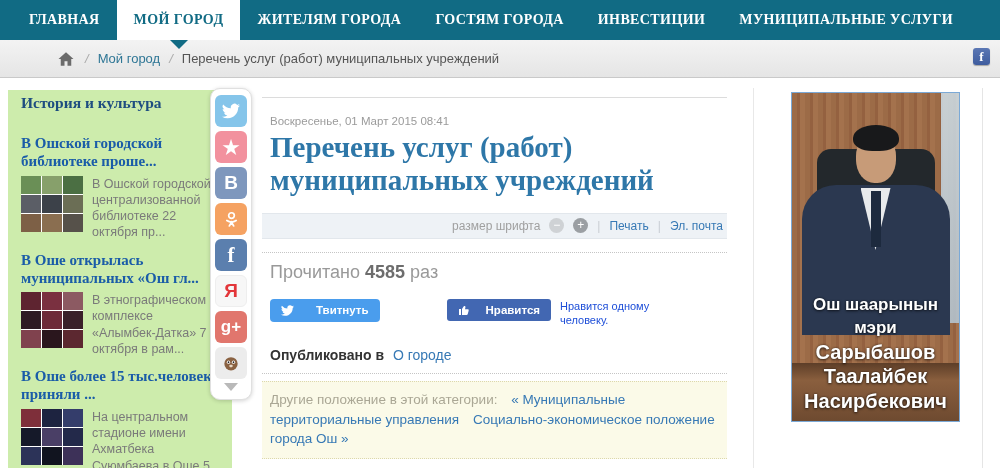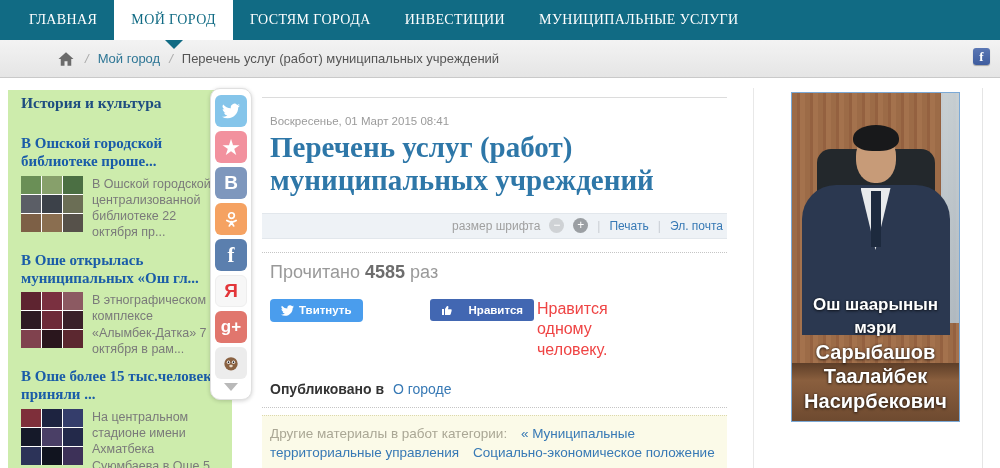--- a/index.html
+++ b/index.html
@@ -3,21 +3,21 @@
 <meta charset="utf-8">
 <style>
   * { margin:0; padding:0; box-sizing:border-box; }
   body { background:#fff; font-family:"Liberation Sans", sans-serif; }
   .page { position:relative; width:1000px; height:468px; background:#fff; overflow:hidden; }
 
   
   .topnav { position:absolute; left:0; top:0; width:1000px; height:40px;
             background:#116b84; display:flex; align-items:stretch; padding-left:12px; z-index:5; }
   .nav-item { position:relative; display:flex; align-items:center; padding:0 17px;
-              color:#fff; font-family:"Liberation Serif", serif; font-weight:normal;
+              color:#fff; font-family:"Liberation Serif", serif; font-weight:bold;
               font-size:14px; letter-spacing:.4px; cursor:pointer; white-space:nowrap; }
   .nav-item.active { background:#fff; color:#116b84; }
   .nav-item.active::after { content:""; position:absolute; left:50%; bottom:-9px; margin-left:-9px;
               border-left:9px solid transparent; border-right:9px solid transparent;
               border-top:9px solid #116b84; }
 
   
   .crumbbar { position:absolute; left:0; top:40px; width:1000px; height:38px;
               background:linear-gradient(#f3f3f3,#e5e5e5); border-bottom:1px solid #c9c9c9;
               display:flex; align-items:center; padding-left:56px; font-size:13px; color:#666; }
@@ -83,26 +83,26 @@
                  font-size:12px; color:#a0a0a0; padding-right:4px; }
   .fs-btn { width:15px; height:15px; border-radius:50%; color:#fff; font-size:12px; line-height:14px;
             text-align:center; cursor:pointer; }
   .fs-minus { background:#cfd2d5; } .fs-plus { background:#9b9fa3; }
   .tb-sep { color:#c9ced3; }
   .tb-link { color:#3779b5; text-decoration:none; cursor:pointer; }
   .read-row { border-top:1px dotted #c5c5c5; margin-top:13px; padding:9px 0 0 8px;
               font-size:18px; color:#999; }
   .read-row b { color:#6d6d6d; }
   .btns-row { display:flex; align-items:flex-start; margin:16px 0 0 8px; }
-  .btn-tweet { display:inline-flex; align-items:center; gap:5px; background:#4a9ded; color:#fff;
+  .btn-tweet { display:inline-flex; align-items:center; gap:22px; background:#4a9ded; color:#fff;
                font-weight:bold; font-size:11.5px; padding:5px 11px; border-radius:4px; cursor:pointer; }
   .btn-like { display:inline-flex; align-items:center; gap:16px; background:#4267b2; color:#fff;
               font-weight:bold; font-size:11.5px; padding:5px 11px; border-radius:3px; cursor:pointer;
               margin-left:67px; }
-  .like-status { font-size:16px; color:#ef4444; line-height:1.3; margin-left:3px; width:120px; }
+  .like-status { font-size:11px; color:#1d4ed8; line-height:1.3; margin-left:9px; width:120px; }
   .pub-row { margin:20px 0 0 8px; font-size:14px; }
   .pub-label { font-weight:bold; color:#333; }
   .pub-link { color:#3779b5; text-decoration:none; cursor:pointer; margin-left:5px; }
   .dotline { border-top:1px dotted #c5c5c5; margin-top:10px; }
   .related { margin-top:7px; background:#fbfae8; border-top:1px dotted #dcd8ac; border-bottom:1px dotted #dcd8ac;
              padding:8px 10px 9px 8px; font-size:13.5px; line-height:1.45; }
   .rel-label { color:#aaa795; }
   .rel-link { color:#3779b5; text-decoration:none; cursor:pointer; margin-left:10px; }
 
   
@@ -135,20 +135,21 @@
   svg { display:block; }
 </style>
 </head>
 <body>
 
 <div class="page">
 
   <nav class="topnav">
     <div class="nav-item">ГЛАВНАЯ</div>
     <div class="nav-item active">МОЙ ГОРОД</div>
+    <div class="nav-item">ЖИТЕЛЯМ ГОРОДА</div>
     <div class="nav-item">ГОСТЯМ ГОРОДА</div>
     <div class="nav-item">ИНВЕСТИЦИИ</div>
     <div class="nav-item">МУНИЦИПАЛЬНЫЕ УСЛУГИ</div>
   </nav>
 
   <div class="crumbbar">
     <span class="home-ic">
       <svg viewBox="0 0 24 24" width="20" height="18">
           <path fill="#6b6b6b" d="M12 3 2 12h3v9h5v-6h4v6h5v-9h3z"></path>
         </svg>
@@ -286,21 +287,21 @@
       <span class="like-status">Нравится одному человеку.</span>
     </div>
 
     <div class="pub-row">
       <span class="pub-label">Опубликовано в</span>
       <a class="pub-link">О городе</a>
     </div>
     <div class="dotline"></div>
 
     <div class="related">
-      <span class="rel-label">Другие материалы в работ категории:</span>
+      <span class="rel-label">Другие положение в этой категории:</span>
       <a class="rel-link">« Муниципальные территориальные управления</a>
       <a class="rel-link">Социально-экономическое положение города Ош »</a>
     </div>
 
   </main>
 
   <div class="photo">
     <span class="ph-window"></span>
     <span class="ph-chair"></span>
     <span class="ph-head"></span>

